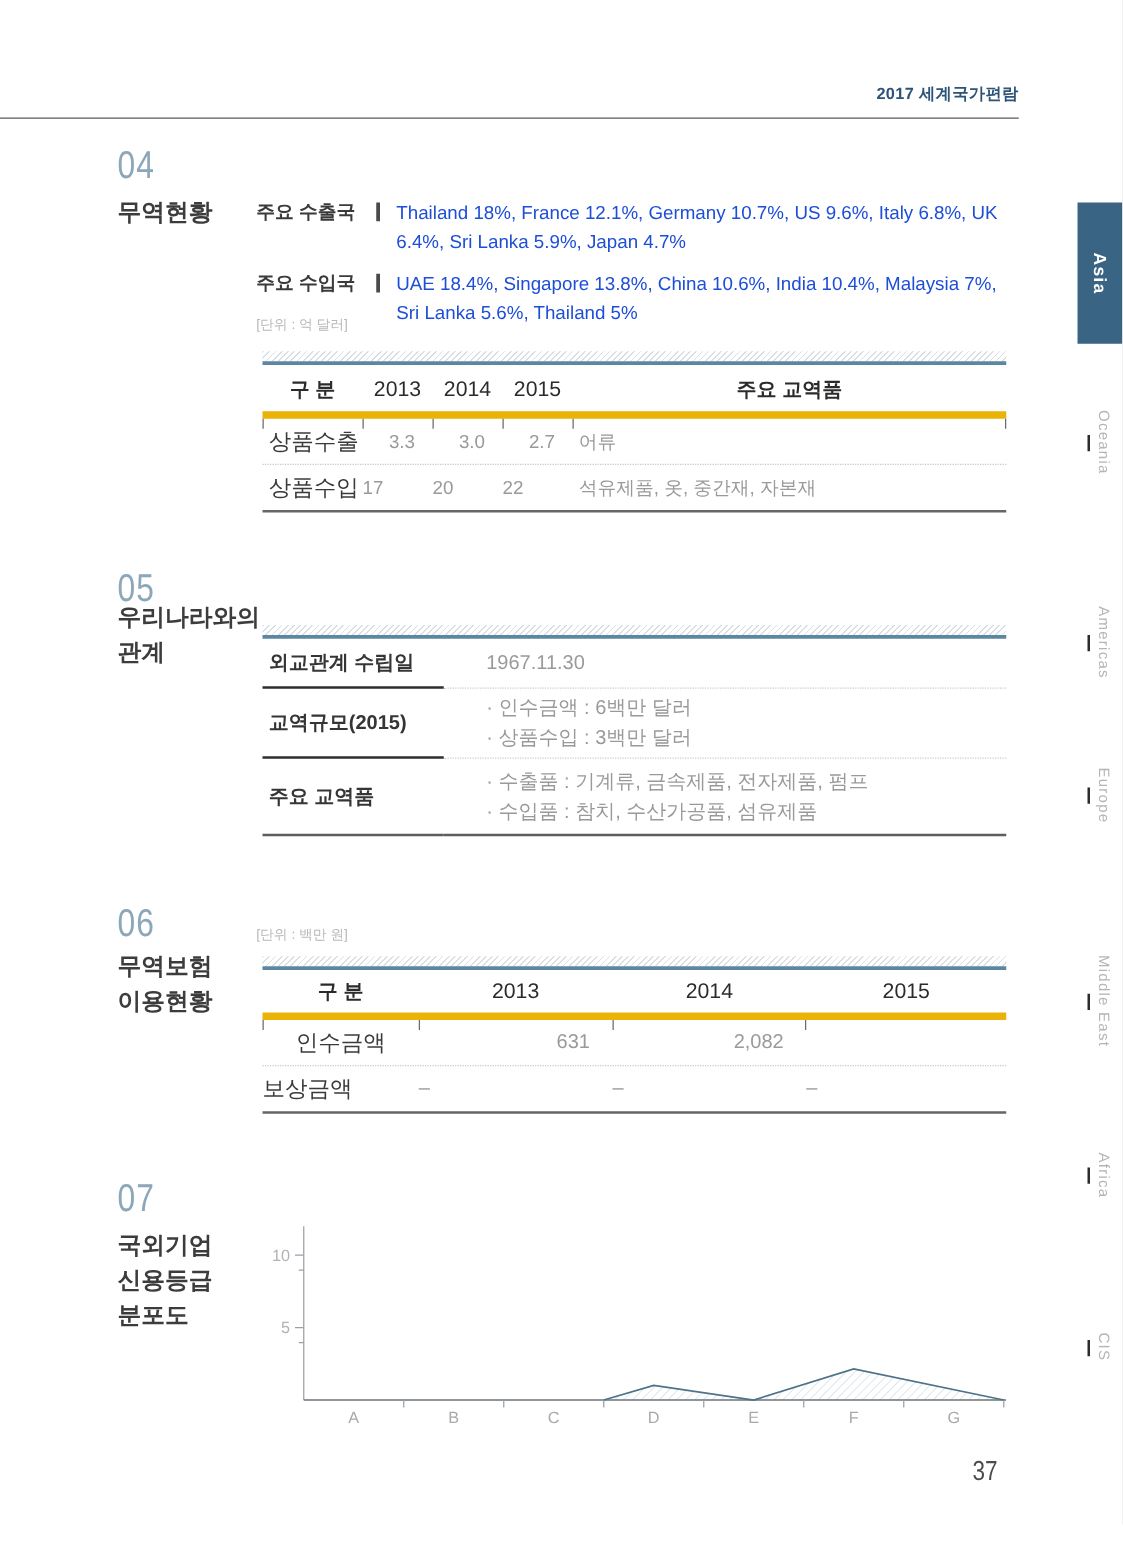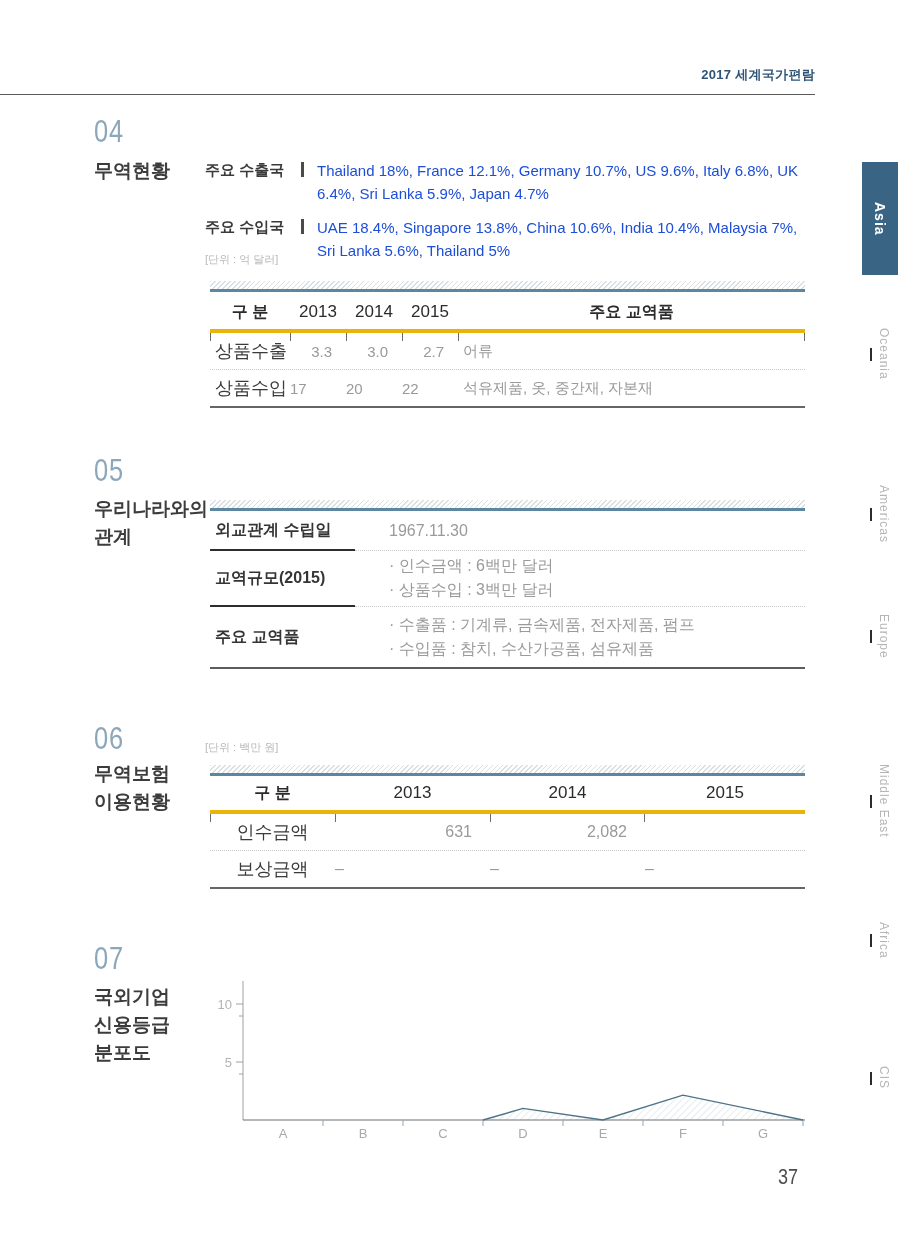--- a/index.html
+++ b/index.html
@@ -51,28 +51,28 @@
   .band{
     position:absolute; left:210px; width:595px; height:8px;
     background:repeating-linear-gradient(135deg,#d9dfe3 0px,#d9dfe3 1px,#ffffff 1px,#ffffff 3.5px);
     border-bottom:3px solid #5d87a1;
   }
   
   .gtable{ position:absolute; left:210px; width:595px; }
   .g-row{ display:grid; align-items:center; }
   .t04 .g-row{ grid-template-columns:80px 56px 56px 56px 1fr; }
   .t06 .g-row{ grid-template-columns:125px 155px 155px 1fr; }
-  .g-head{ height:34px; border-bottom:4px solid #eab308; }
+  .g-head{ height:34px; border-bottom:6px solid #eab308; }
   .g-head > div{ font-size:17px; color:#2b2b2b; text-align:center; }
   .g-head > div.kor{ font-size:16px; font-weight:700; }
   .g-body{ height:36px; }
   .g-body.dotted{ border-bottom:1px dotted #c9c9c9; }
   .g-body.last{ border-bottom:2px solid #666666; }
   .row-label{ font-size:18px; font-weight:400; color:#3a3a3a; padding-left:5px; }
-  .row-label.centered{ text-align:center; padding-left:0; }
+  .row-label.centered{ padding-left:0; }
   .num-cell{ font-size:15px; color:#9a9a9a; text-align:left; padding-right:14px; }
   .t06 .num-cell{ padding-right:18px; font-size:16px; }
   .item-cell{ font-size:15px; color:#9a9a9a; padding-left:5px; }
   
   .g-body.ticked > div{
     height:100%; display:flex; align-items:center;
     background:linear-gradient(#6b6b6b,#6b6b6b) left top/1px 8px no-repeat;
   }
   .g-body.ticked > div.num-cell{ justify-content:flex-end; }
   .g-body.ticked > div.row-label.centered{ justify-content:center; }
@@ -180,21 +180,21 @@
     <div class="g-row g-body last">
       <div class="row-label">상품수입</div>
       <div class="num-cell">17</div>
       <div class="num-cell">20</div>
       <div class="num-cell">22</div>
       <div class="item-cell">석유제품, 옷, 중간재, 자본재</div>
     </div>
   </div>
 
   <div class="secnum" style="left:94px;top:455px">05</div>
-  <div class="sectitle" style="left:94px;top:495px">
+  <div class="sectitle" style="left:94px;top:481px">
     <div>우리나라와의</div>
     <div>관계</div>
   </div>
 
   <div class="band" style="top:500px"></div>
 
   <div class="rtable">
     <div class="r-row" style="height:40px">
       <div class="r-label">외교관계 수립일</div>
       <div class="r-value">

